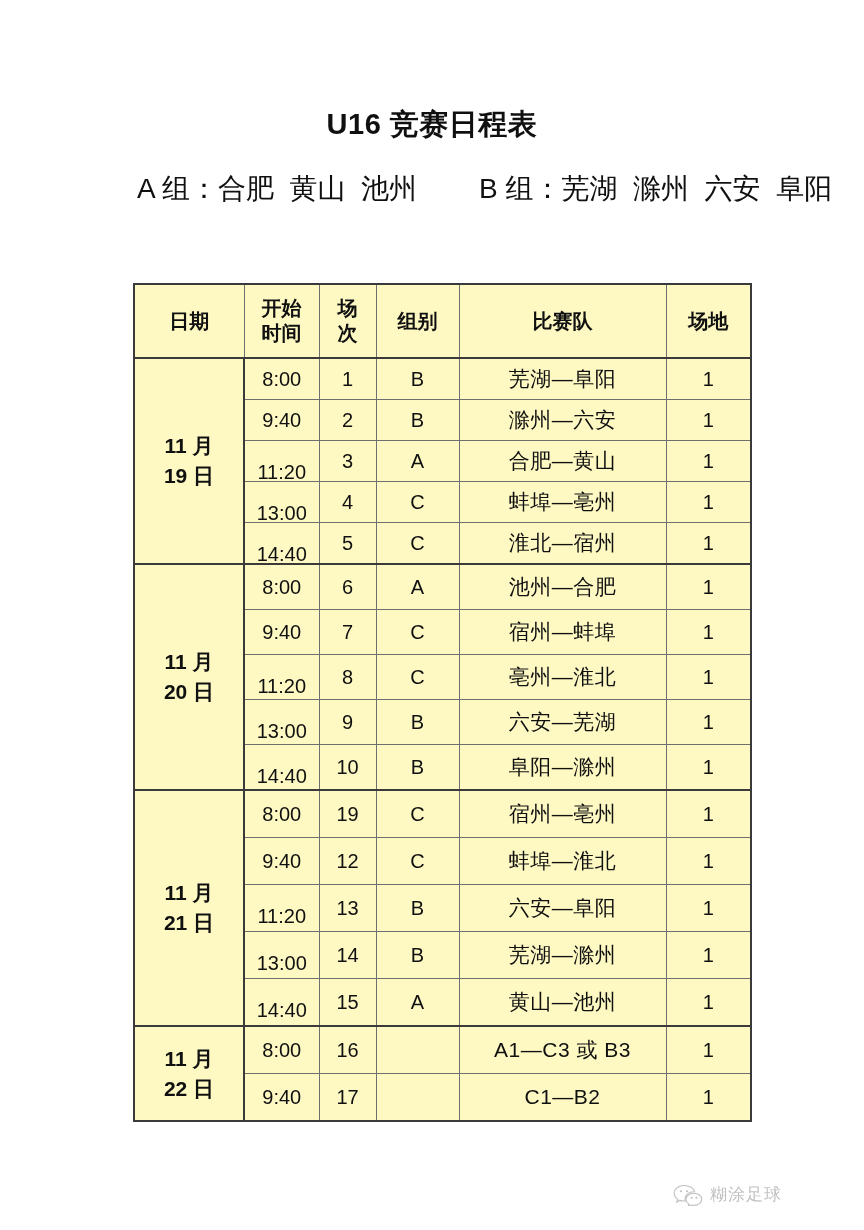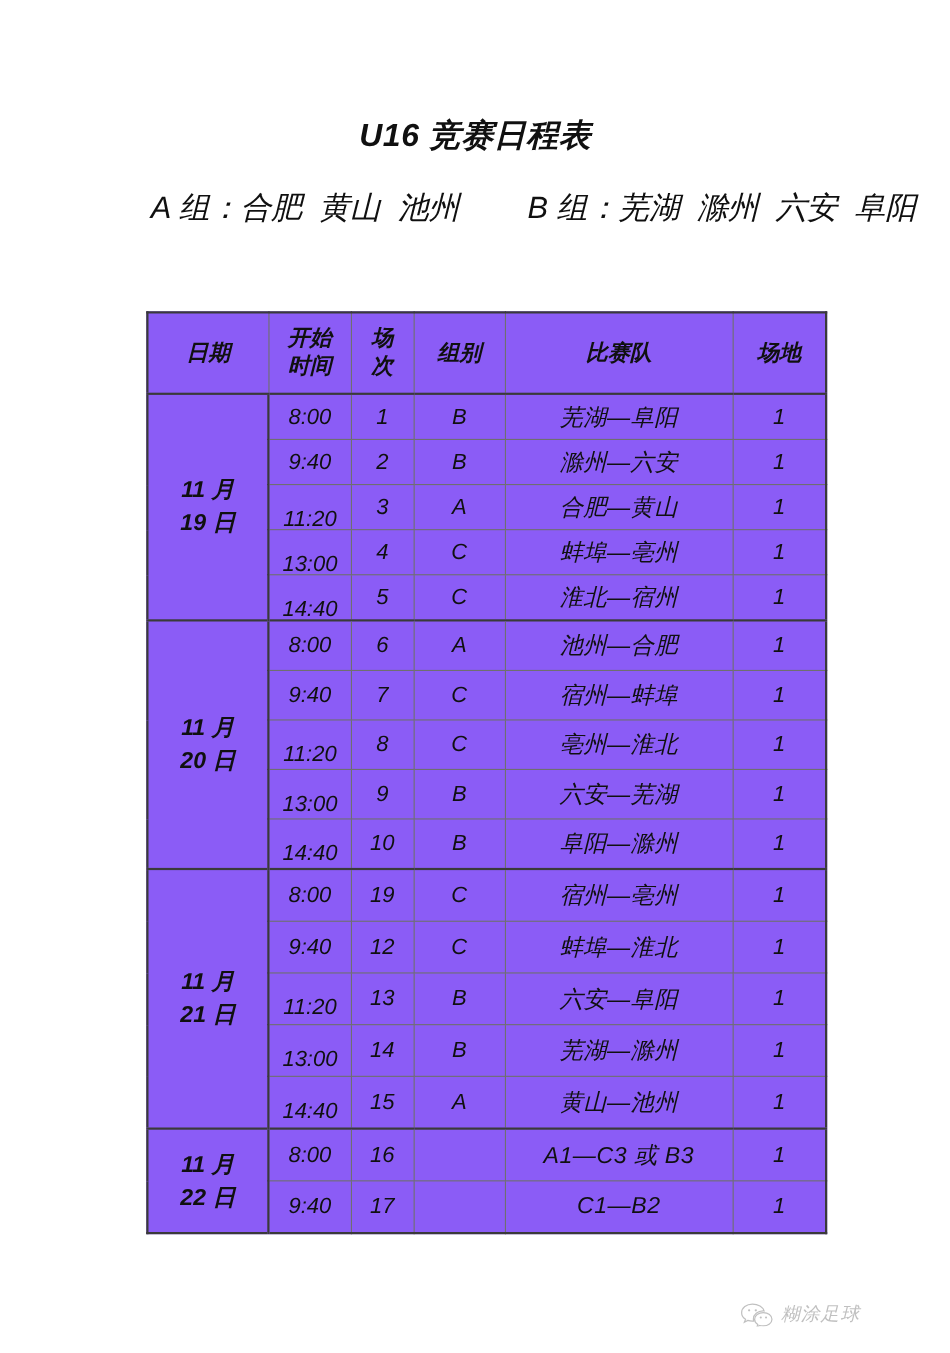--- a/index.html
+++ b/index.html
@@ -13,21 +13,20 @@
     position: relative;
     font-family: "Liberation Sans", "DejaVu Sans", sans-serif;
     color: #101010;
     overflow: hidden;
   }
 
   .page {
     position: relative;
     width: 714px;
     height: 1230px;
-    font-style: italic;
   }
 
   
   .doc-title {
     position: absolute;
     left: 0;
     top: 104px;
     width: 864px;
     text-align: center;
     font-size: 29px;
@@ -56,21 +55,21 @@
   }
 
   
   .sched-table {
     position: absolute;
     left: 133px;
     top: 283px;
     width: 617px;
     border-collapse: collapse;
     table-layout: fixed;
-    background: #8b5cf6;
+    background: #fef9c3;
   }
   .sched-table td, .sched-table th {
     border: 1px solid #6f6f6f;
     padding: 0;
     text-align: center;
     vertical-align: middle;
     font-weight: normal;
     font-size: 20px;
     color: #101010;
     overflow: hidden;

